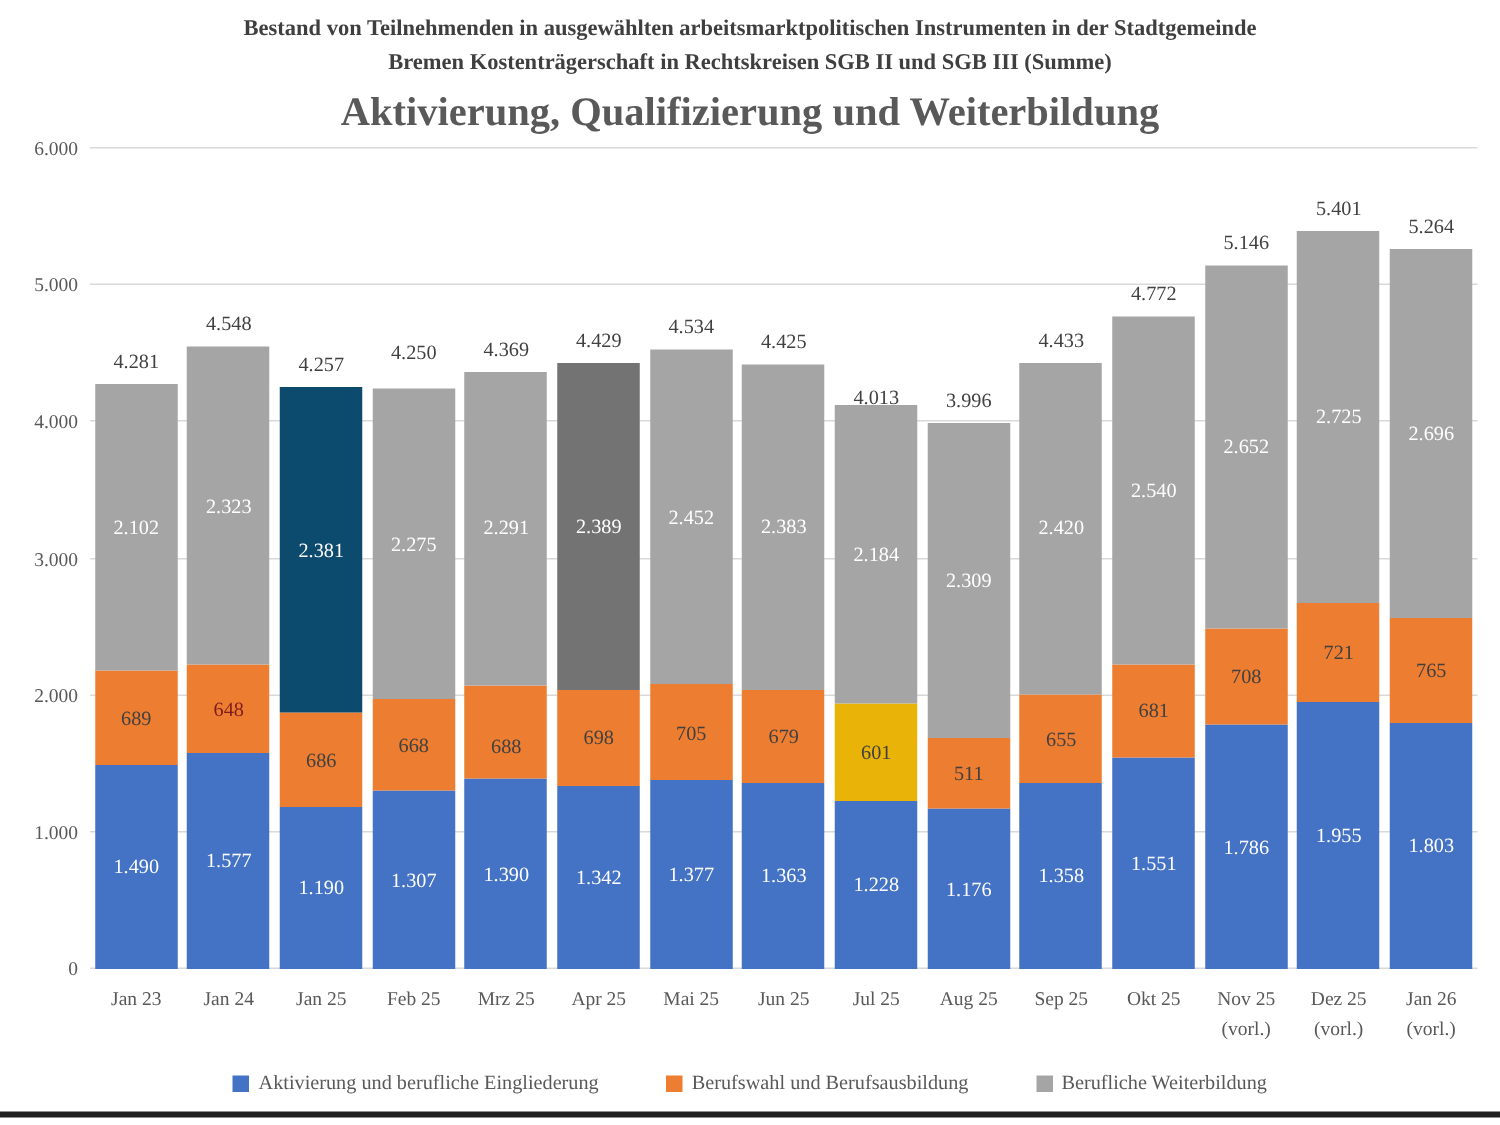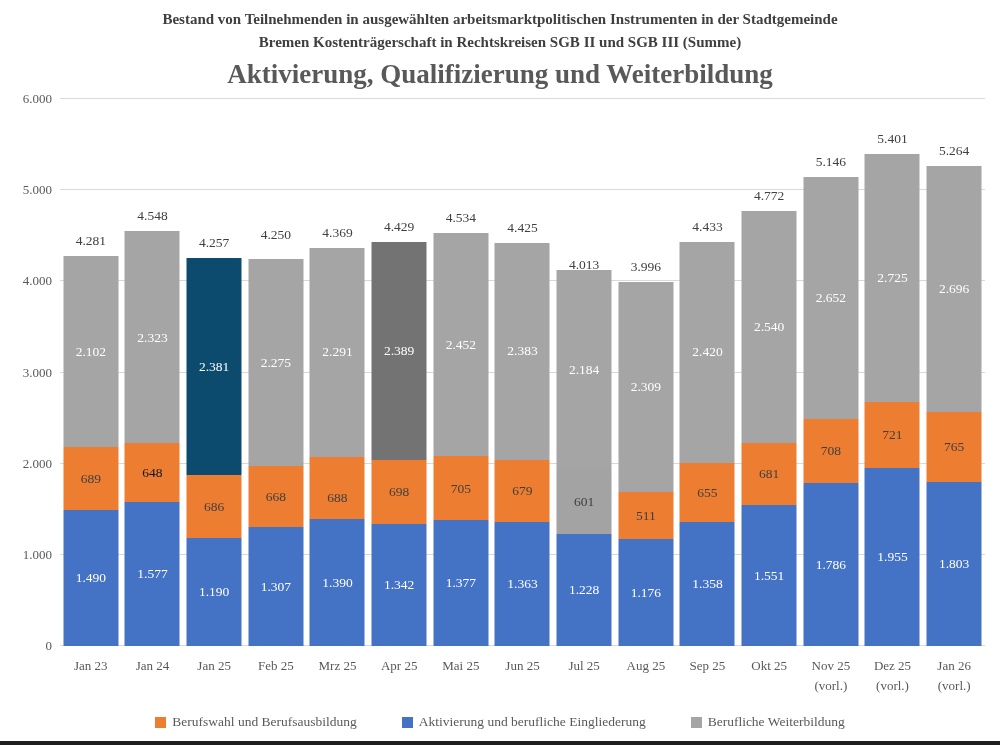--- a/index.html
+++ b/index.html
@@ -75,21 +75,21 @@
           </div>
         </div>
         <div class="total" style="bottom: 397.284px;">4.281</div>
       </div>
       <div class="slot" style="left: 61.6667px; width: 61.6667px;">
         <div class="bar">
           <div class="seg" style="height: 143.77px; background: rgb(68, 114, 196);">
             <span class="seglab" style="color: rgb(255, 255, 255);">1.577</span>
           </div>
           <div class="seg" style="height: 59.076px; background: rgb(237, 125, 49);">
-            <span class="seglab" style="color: #0f172a;">648</span>
+            <span class="seglab" style="color: #7f1d1d;">648</span>
           </div>
           <div class="seg" style="height: 211.78px; background: rgb(165, 165, 165);">
             <span class="seglab" style="color: rgb(255, 255, 255);">2.323</span>
           </div>
         </div>
         <div class="total" style="bottom: 421.626px;">4.548</div>
       </div>
       <div class="slot" style="left: 123.333px; width: 61.6667px;">
         <div class="bar">
           <div class="seg" style="height: 108.488px; background: rgb(68, 114, 196);">
@@ -172,21 +172,21 @@
             <span class="seglab" style="color: rgb(255, 255, 255);">2.383</span>
           </div>
         </div>
         <div class="total" style="bottom: 410.413px;">4.425</div>
       </div>
       <div class="slot" style="left: 493.333px; width: 61.6667px;">
         <div class="bar">
           <div class="seg" style="height: 111.953px; background: rgb(68, 114, 196);">
             <span class="seglab" style="color: rgb(255, 255, 255);">1.228</span>
           </div>
-          <div class="seg" style="height: 65px; background: #a3a3a3;">
+          <div class="seg" style="height: 65px; background: #eab308;">
             <span class="seglab" style="color: rgb(64, 64, 64);">601</span>
           </div>
           <div class="seg" style="height: 199.108px; background: rgb(165, 165, 165);">
             <span class="seglab" style="color: rgb(255, 255, 255);">2.184</span>
           </div>
         </div>
         <div class="total" style="bottom: 372.852px;">4.013</div>
       </div>
       <div class="slot" style="left: 555px; width: 61.6667px;">
         <div class="bar">
@@ -318,26 +318,26 @@
         <div>Dez 25</div>
         <div>(vorl.)</div>
       </div>
       <div class="xslot" style="left: 863.333px; width: 61.6667px;">
         <div>Jan 26</div>
         <div>(vorl.)</div>
       </div>
     </div>
   <div class="legend">
       <div class="legend-item">
+        <span class="swatch" style="background: rgb(68, 114, 196);"></span>
+        <span>Aktivierung und berufliche Eingliederung</span>
+      </div>
+      <div class="legend-item">
         <span class="swatch" style="background: rgb(237, 125, 49);"></span>
         <span>Berufswahl und Berufsausbildung</span>
-      </div>
-      <div class="legend-item">
-        <span class="swatch" style="background: rgb(68, 114, 196);"></span>
-        <span>Aktivierung und berufliche Eingliederung</span>
       </div>
       <div class="legend-item">
         <span class="swatch" style="background: rgb(165, 165, 165);"></span>
         <span>Berufliche Weiterbildung</span>
       </div>
     </div>
   <div class="footer-bar"></div>
 </div>
 
 </body></html>

